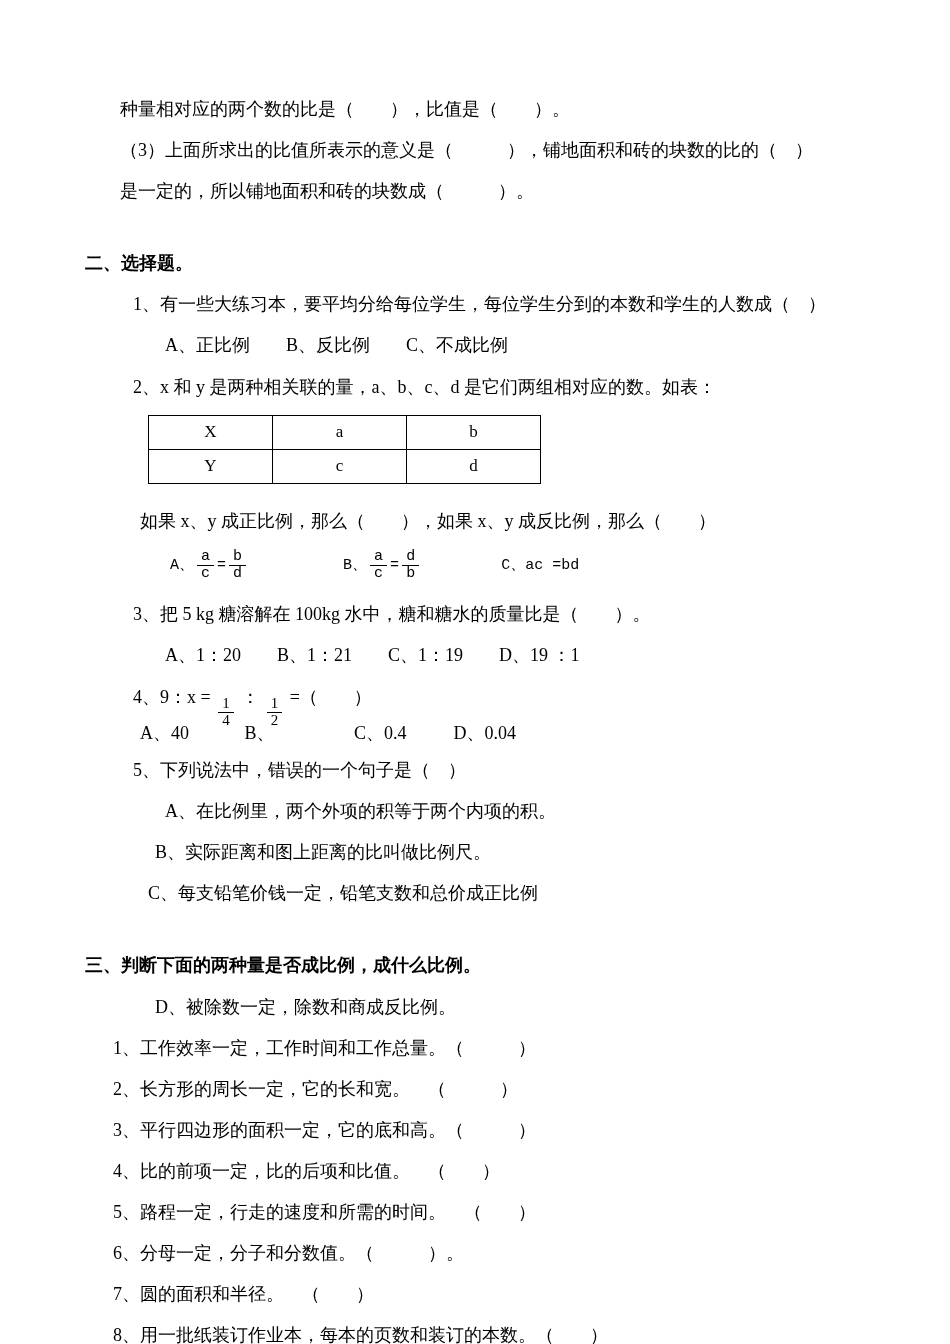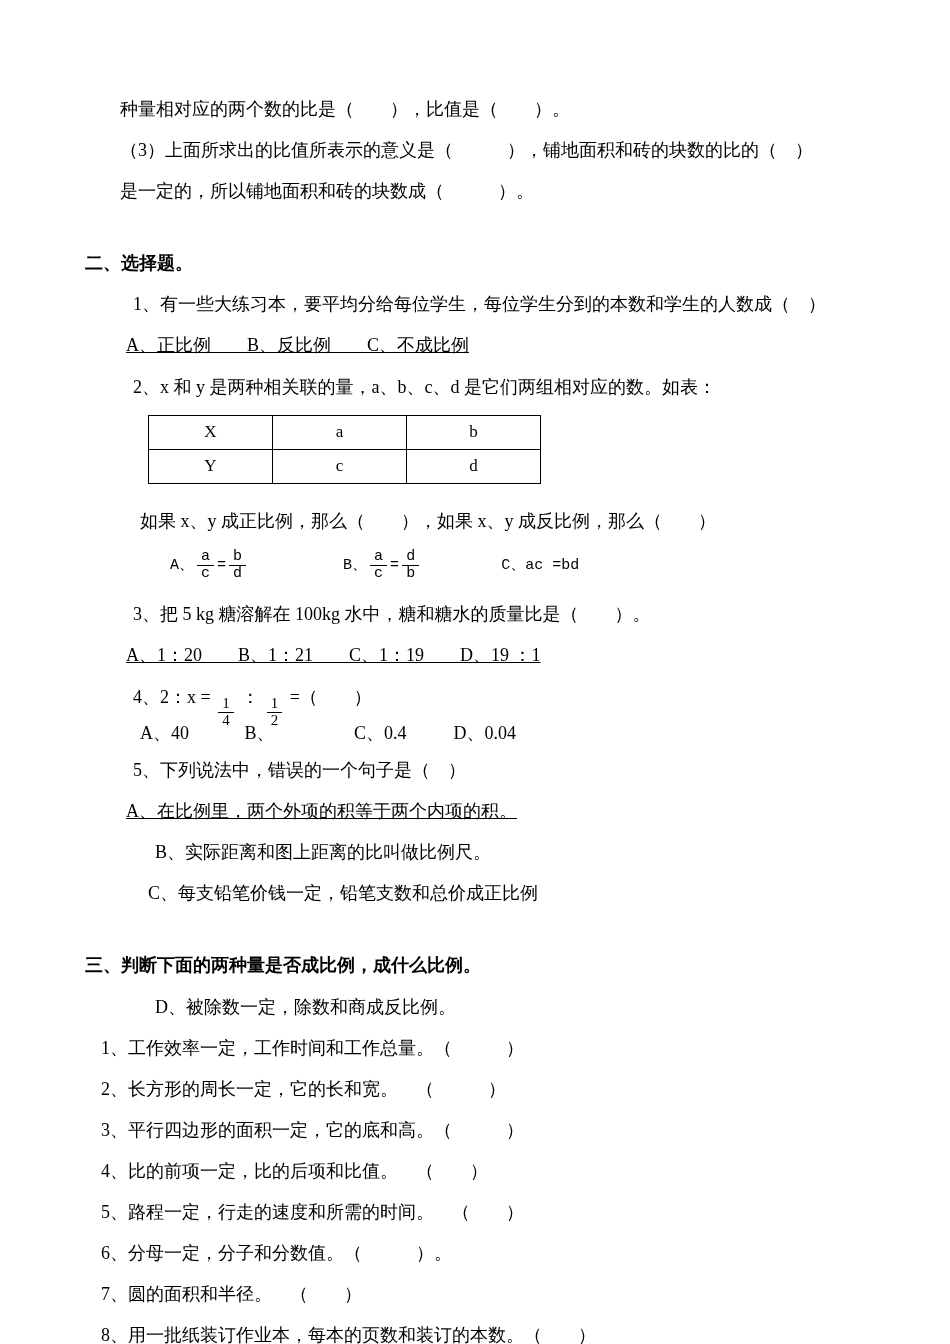--- a/index.html
+++ b/index.html
@@ -10,24 +10,24 @@
     background:#ffffff;
     padding:96px 50px 48px 85px;
     font-family:"Liberation Serif","DejaVu Serif",serif;
     font-size:18px; color:#000;
     overflow:hidden;
   }
   .row { margin-bottom:15px; line-height:1.45; }
   .bold { font-weight:bold;margin-top:46px; }
   .ind1 { margin-left:35px; }
   .ind2 { margin-left:48px; }
-  .ind3 { margin-left:41px;text-decoration:underline; }
+  .ind3 { margin-left:80px; }
   .ind4 { margin-left:70px;font-family:Liberation Serif, serif; }
   .ind5 { margin-left:63px; }
-  .items-start { margin-left:16px;font-family:Liberation Serif, serif; }
+  .items-start { margin-left:28px;font-family:Liberation Serif, serif; }
 
   table.dtable { border-collapse:collapse; margin:8px 0 16px 63px; }
   .dtable td {
     border:1px solid #000;
     width:134px; height:34px;
     text-align:center; vertical-align:middle;
     font-size:17px;
   }
   .dtable td:first-child { width:124px; }
 
@@ -97,21 +97,21 @@
     <span class="formula gap-b">
       <span>B、</span><span class="frac"><span class="num">a</span><span class="den">c</span></span><span>=</span><span class="frac"><span class="num">d</span><span class="den">b</span></span>
     </span>
     <span class="formula">C、ac =bd</span>
   </div>
 
   <div class="row ind2">3、把 5 kg 糖溶解在 100kg 水中，糖和糖水的质量比是（　　）。</div>
   <div class="row ind3">A、1：20　　B、1：21　　C、1：19　　D、19 ：1</div>
 
   <div class="row ind2 q4row">
-    <span>4、2：x =</span>
+    <span>4、9：x =</span>
     <span class="frac dip"><span class="num">1</span><span class="den">4</span></span>
     <span>：</span>
     <span class="frac dip"><span class="num">1</span><span class="den">2</span></span>
     <span>=（　　）</span>
   </div>
   <div class="row q4opts">
     <span class="opt w-a">A、40</span>
     <span class="opt w-b">B、</span>
     <span class="opt w-c">C、0.4</span>
     <span class="opt">D、0.04</span>

